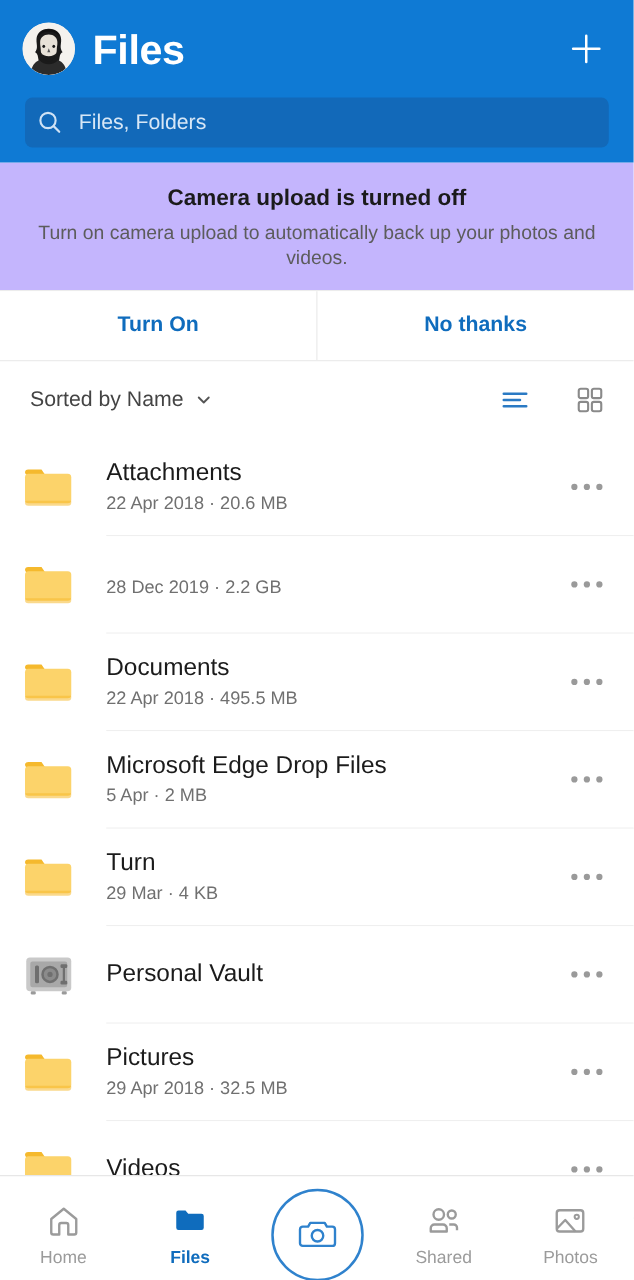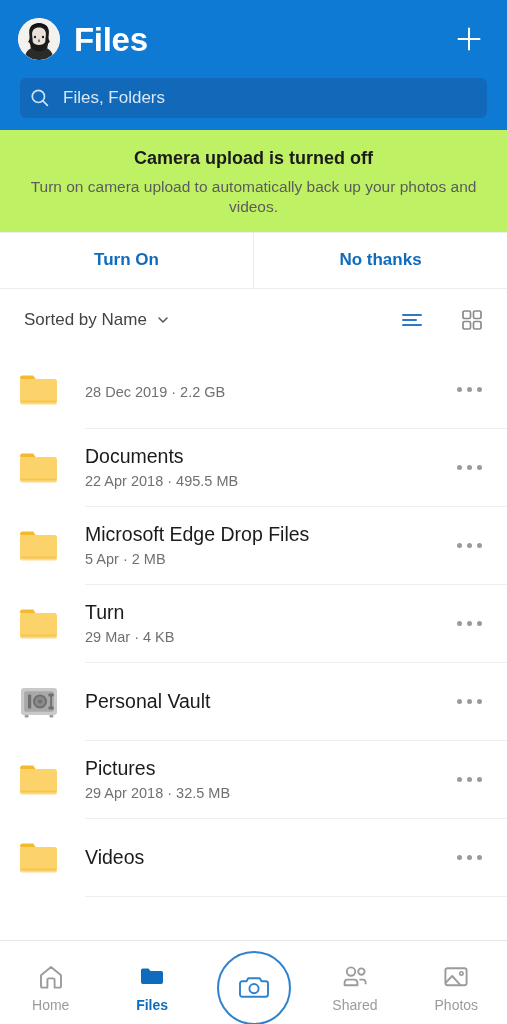--- a/index.html
+++ b/index.html
@@ -38,21 +38,21 @@
   .searchbar {
     position:absolute; left:20px; right:20px; top:78px;
     height:40px; background:#1269b9; border-radius:6px;
     display:flex; align-items:center; gap:13px; padding:0 10px;
   }
   .searchbar .ph {
     color:#d7e7f6; font-size:17px;
   }
 
   
-  .banner { background:#bef264; padding:18px 22px 14px; text-align:center; }
+  .banner { background:#c4b5fd; padding:18px 22px 14px; text-align:center; }
   .banner-title {
     font-size:18px; font-weight:bold; color:#1b1b1b; margin-bottom:8px;
   }
   .banner-sub {
     font-size:15.5px; color:#5c5c5c; line-height:1.32;
   }
   .banner-actions {
     display:flex; border-top:1px solid #ececec; border-bottom:1px solid #ececec;
     height:57px;
   }
@@ -203,20 +203,38 @@
   <div class="list" id="file-list">
       <div class="row">
         <div class="row-icon">
           <svg width="48" height="40" viewBox="0 0 48 40">
             <path d="M2 8.2A2.6 2.6 0 0 1 4.6 5.6h10.6l3 4.4H4.6A2.6 2.6 0 0 1 2 7.4z" fill="#f5b92d"></path>
             <rect x="2" y="9" width="37" height="23.5" rx="2.8" fill="#fcd36a"></rect>
             <path d="M2 30.5h37v1.4a2.6 2.6 0 0 1-2.6 2.6H4.6A2.6 2.6 0 0 1 2 31.9z" fill="#f5b92d" opacity=".55"></path>
           </svg>
         </div>
         <div class="row-text">
+          <div class="row-name">Attachments</div>
+          <div class="row-sub">22 Apr 2018 · 20.6 MB</div>
+        </div>
+        <div class="row-more">
+          <span class="dot"></span>
+          <span class="dot"></span>
+          <span class="dot"></span>
+        </div>
+      </div>
+      <div class="row">
+        <div class="row-icon">
+          <svg width="48" height="40" viewBox="0 0 48 40">
+            <path d="M2 8.2A2.6 2.6 0 0 1 4.6 5.6h10.6l3 4.4H4.6A2.6 2.6 0 0 1 2 7.4z" fill="#f5b92d"></path>
+            <rect x="2" y="9" width="37" height="23.5" rx="2.8" fill="#fcd36a"></rect>
+            <path d="M2 30.5h37v1.4a2.6 2.6 0 0 1-2.6 2.6H4.6A2.6 2.6 0 0 1 2 31.9z" fill="#f5b92d" opacity=".55"></path>
+          </svg>
+        </div>
+        <div class="row-text">
           <div class="row-sub">28 Dec 2019 · 2.2 GB</div>
         </div>
         <div class="row-more">
           <span class="dot"></span>
           <span class="dot"></span>
           <span class="dot"></span>
         </div>
       </div>
       <div class="row">
         <div class="row-icon">

